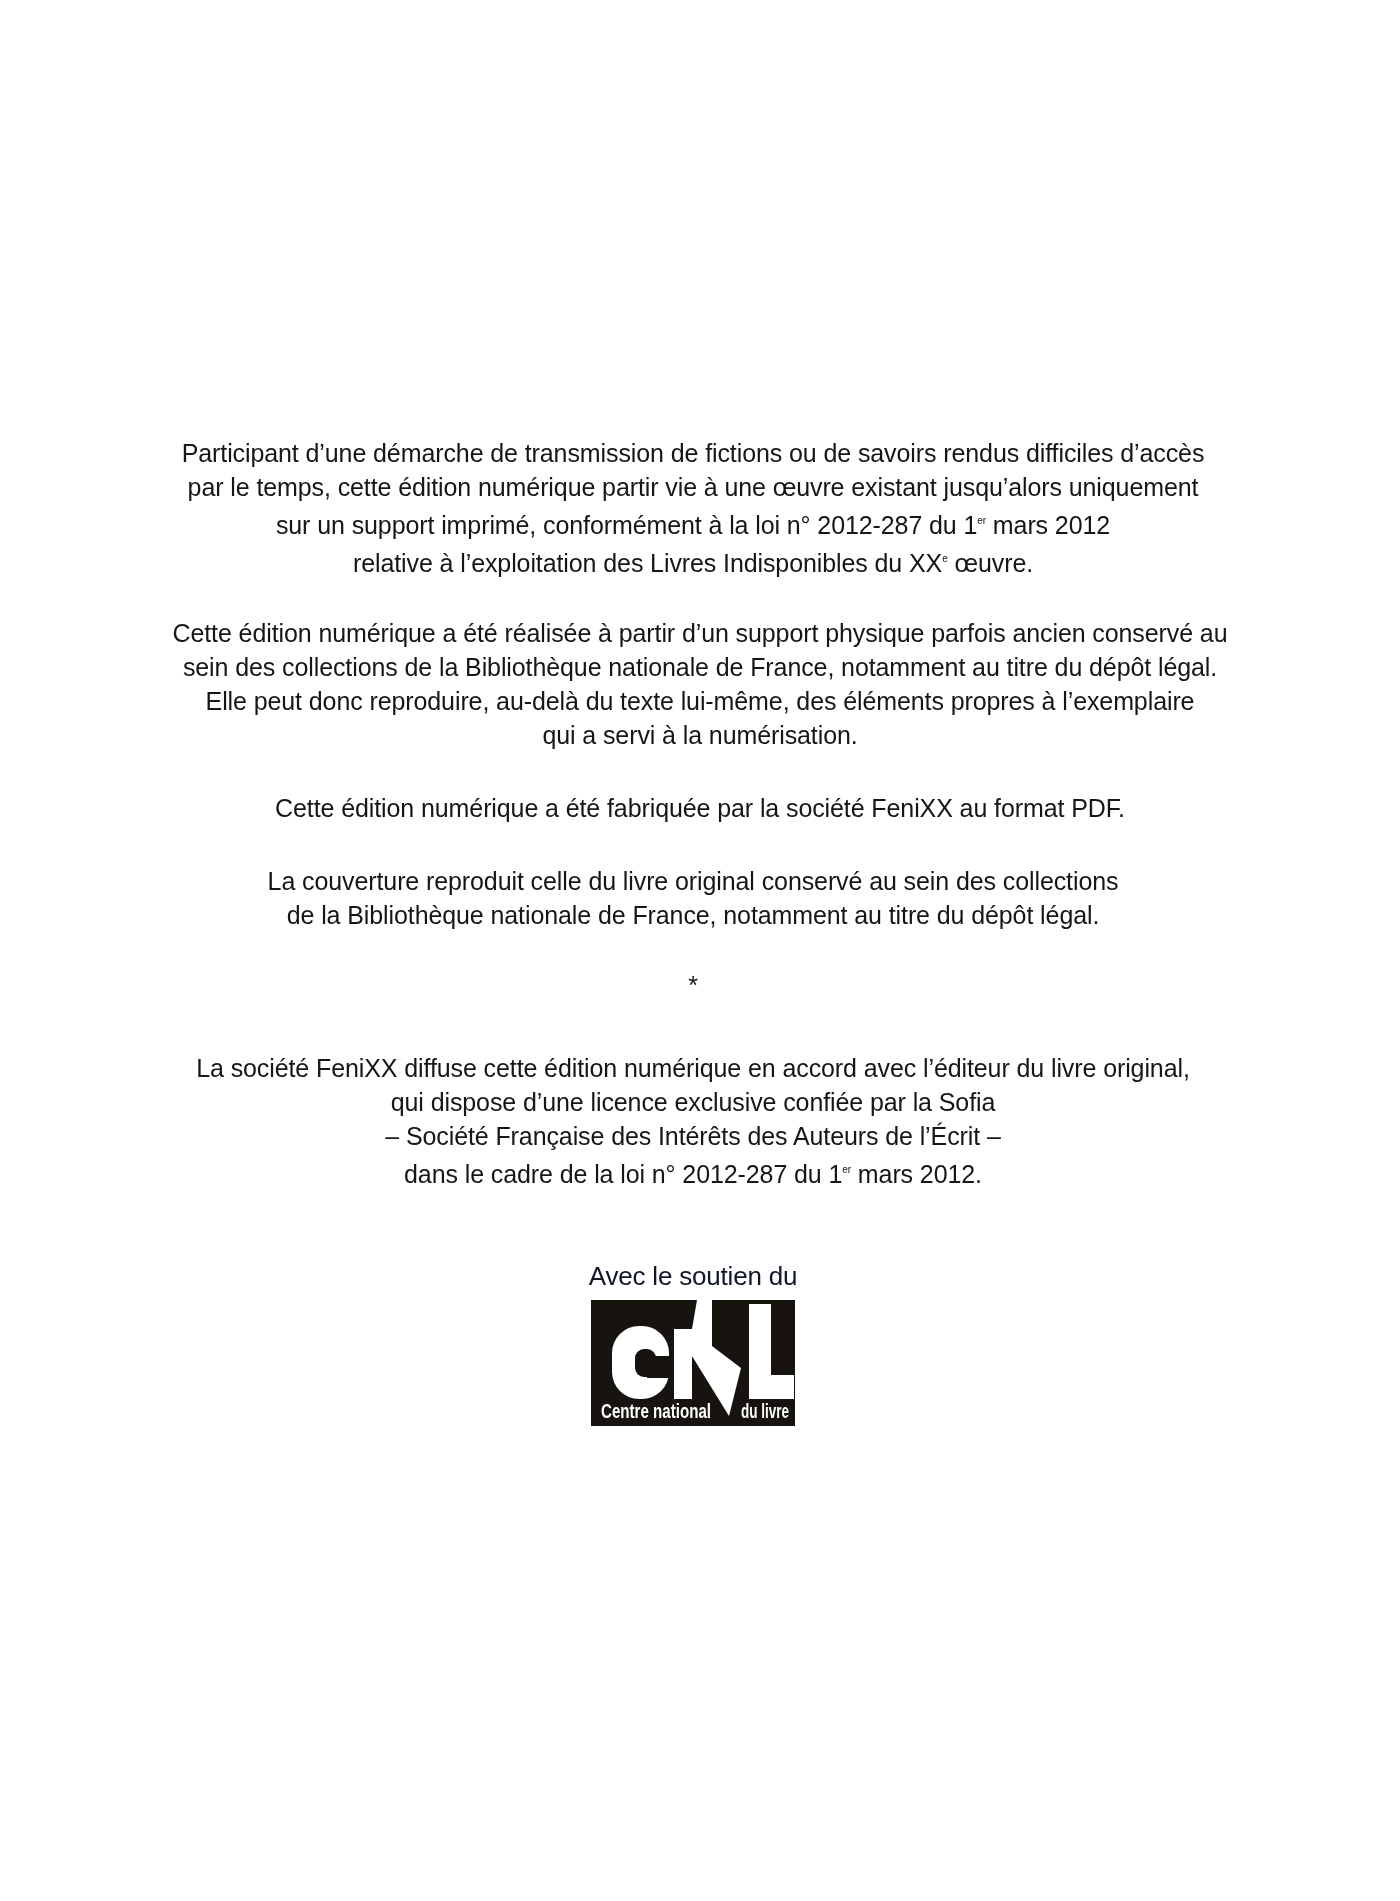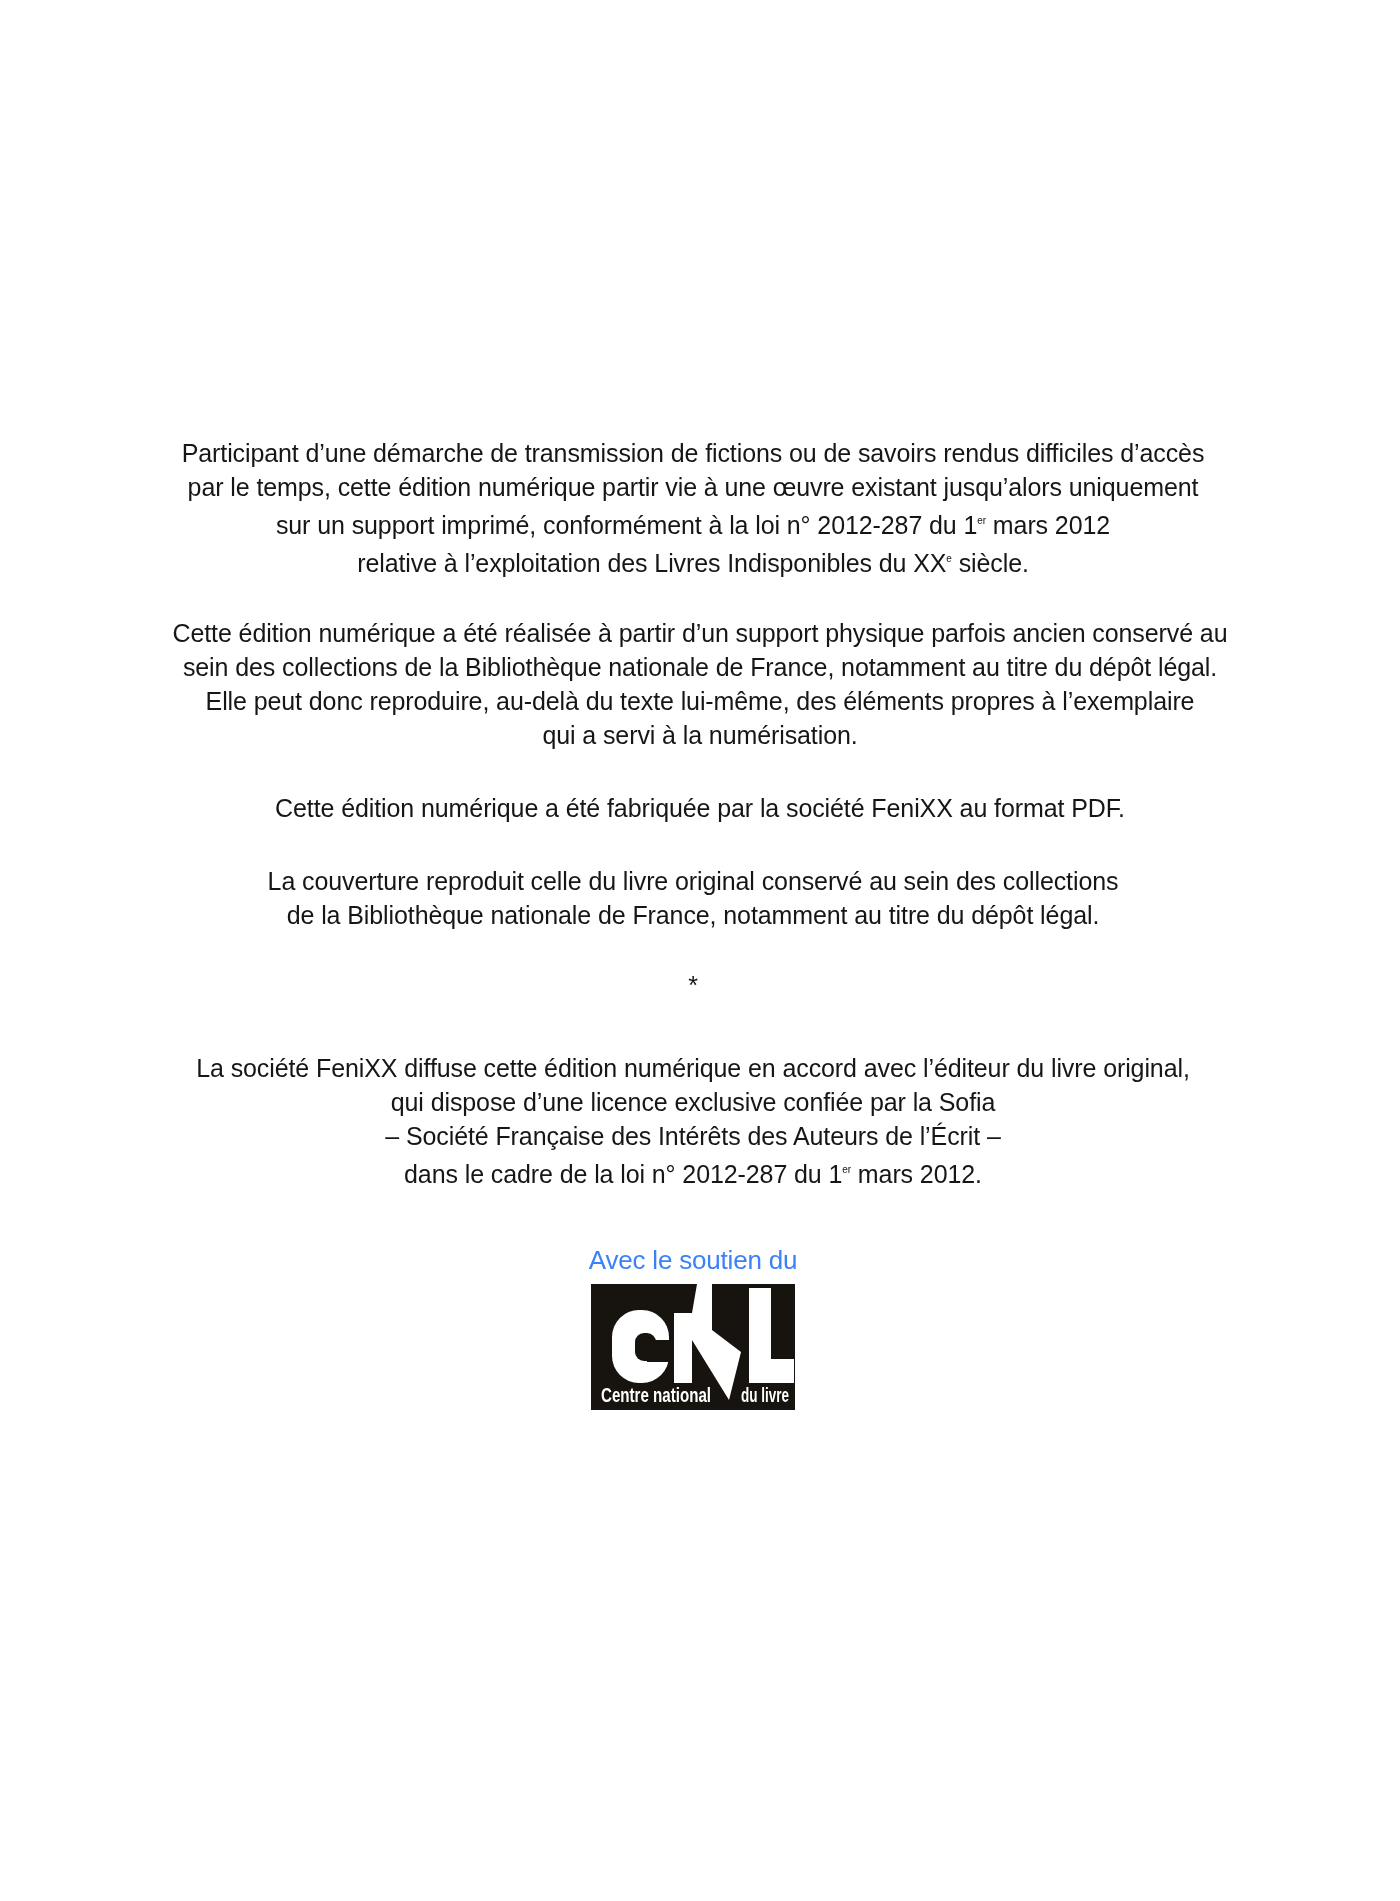--- a/index.html
+++ b/index.html
@@ -16,50 +16,50 @@
     margin: 0;
     font-size: 25px;
     line-height: 34px;
     letter-spacing: -0.1px;
   }
   .ln { display: block; white-space: nowrap; }
   .sup { font-size: 10px; vertical-align: 10px; }
 
   .mb-a { margin-bottom: 36px; }
   .mb-b { margin-bottom: 39px; padding-left: 14px; }
-  .mb-d { margin-bottom: 53px; }
+  .mb-d { margin-bottom: 69px; }
 
   .separator { margin: 0 0 49px; font-size: 25px; line-height: 34px; }
 
   .support-caption {
     margin: 0 0 8px;
     font-size: 26px;
     line-height: 32px;
     font-weight: 500;
     letter-spacing: -0.2px;
-    color: #3b82f6;
+    color: #0f172a;
   }
   .cnl { display: block; margin: 0 auto; }
   .cnl text {
     font-family: "Liberation Sans", sans-serif;
     font-weight: bold;
     font-size: 20px;
   }
 </style>
 </head>
 <body>
 
 <div class="page">
   <div class="content">
 
     <p class="para mb-a">
       <span class="ln">Participant d’une démarche de transmission de fictions ou de savoirs rendus difficiles d’accès</span>
       <span class="ln">par le temps, cette édition numérique partir vie à une œuvre existant jusqu’alors uniquement</span>
       <span class="ln"><span>sur un support imprimé, conformément à la loi n° 2012-287 du 1</span><span class="sup">er</span><span> mars 2012</span></span>
-      <span class="ln"><span>relative à l’exploitation des Livres Indisponibles du XX</span><span class="sup">e</span><span> siècle.</span></span>
+      <span class="ln"><span>relative à l’exploitation des Livres Indisponibles du XX</span><span class="sup">e</span><span> œuvre.</span></span>
     </p>
 
     <p class="para mb-b">
       <span class="ln">Cette édition numérique a été réalisée à partir d’un support physique parfois ancien conservé au</span>
       <span class="ln">sein des collections de la Bibliothèque nationale de France, notamment au titre du dépôt légal.</span>
       <span class="ln">Elle peut donc reproduire, au-delà du texte lui-même, des éléments propres à l’exemplaire</span>
       <span class="ln">qui a servi à la numérisation.</span>
     </p>
 
     <p class="para mb-b">

